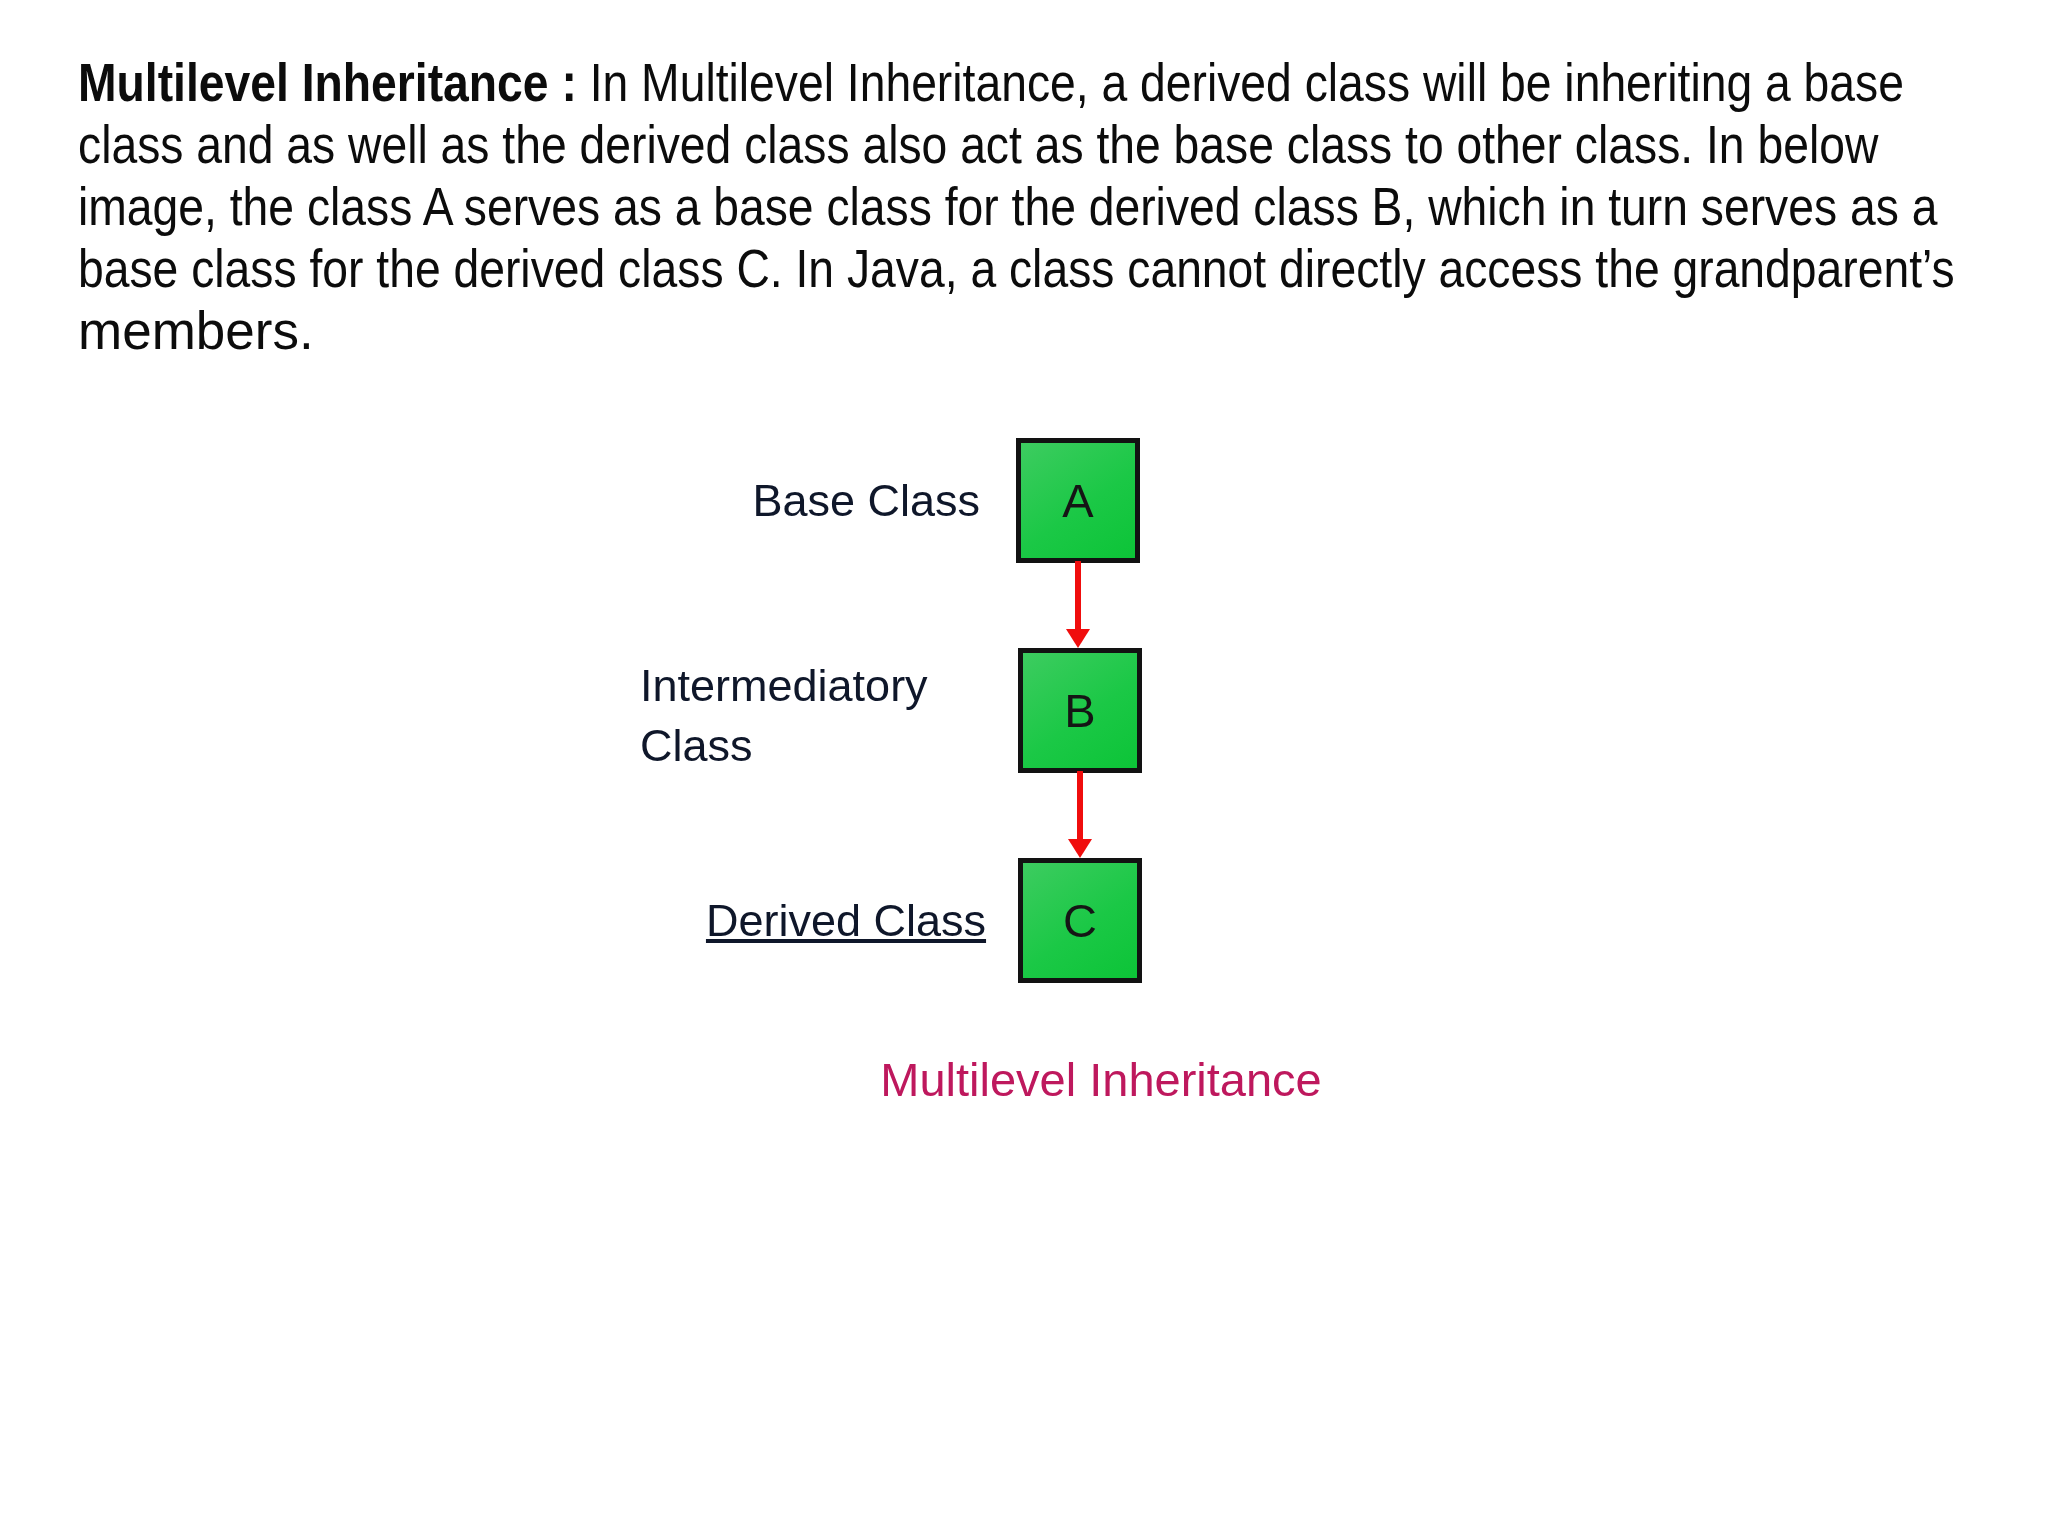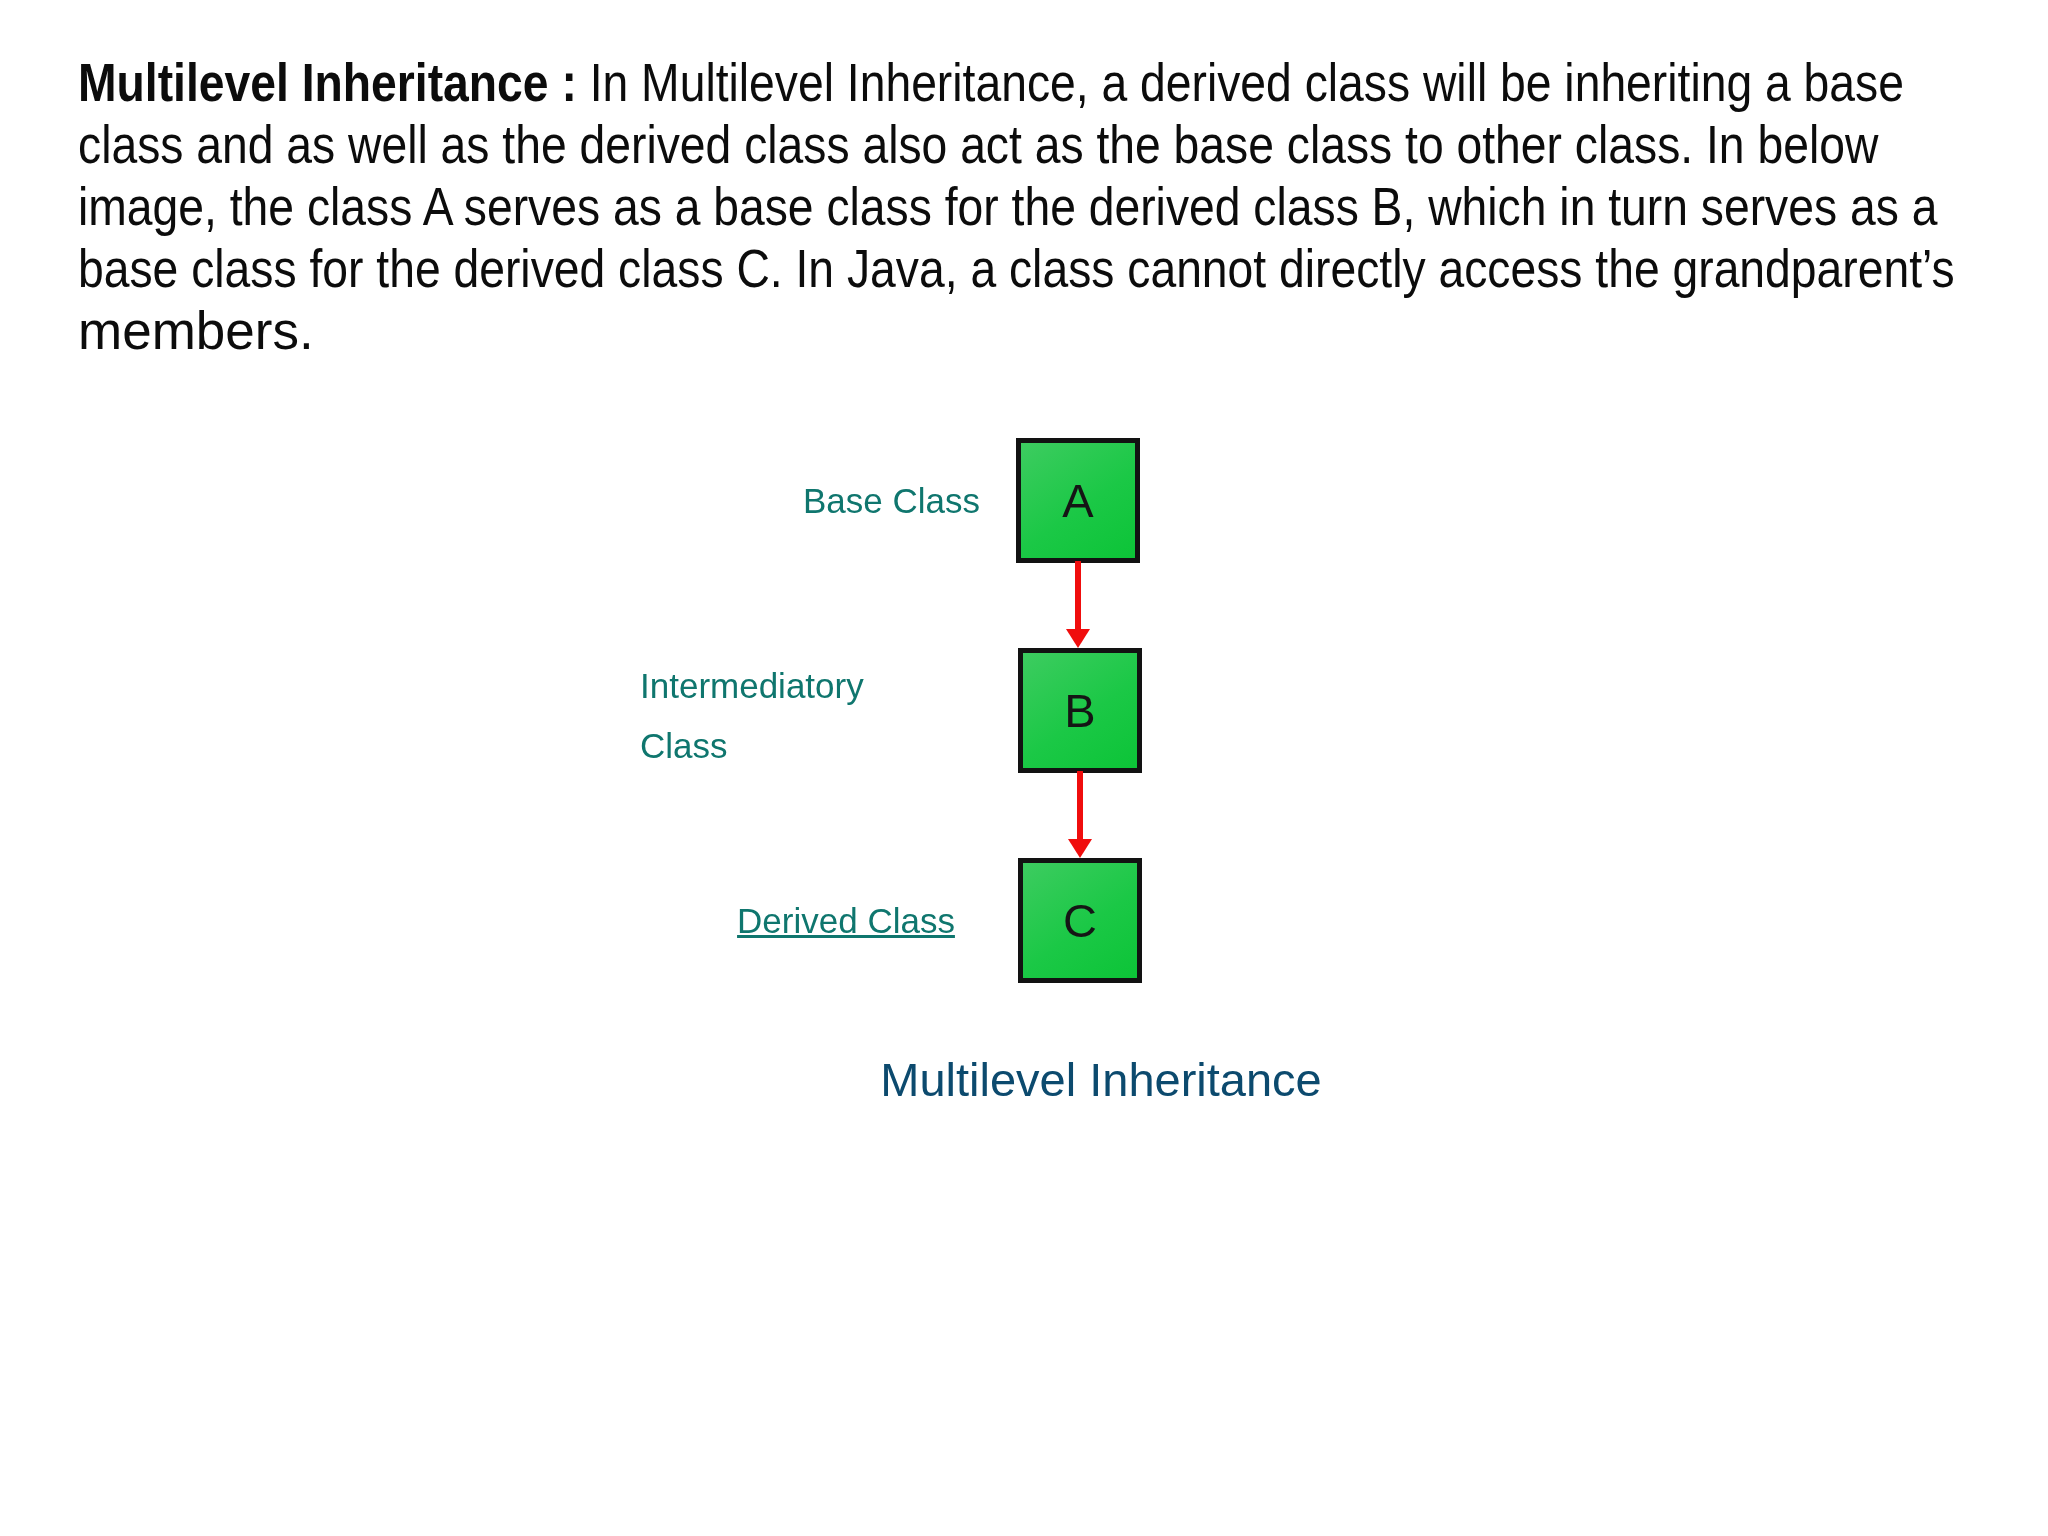--- a/index.html
+++ b/index.html
@@ -53,34 +53,34 @@
     width: 0; height: 0;
     border-left: 12px solid transparent;
     border-right: 12px solid transparent;
     border-top: 19px solid #f00d0d;
   }
   .arrow-head-1 { left: 1066px; top: 629px; }
   .arrow-head-2 { left: 1068px; top: 839px; }
 
   .red-label {
     position: absolute;
-    color: #0f766e;
-    font-size: 35px;
+    color: #0f172a;
+    font-size: 45px;
     line-height: 60px;
     white-space: pre-line;
   }
   .label-base { left: 640px; width: 340px; top: 471px; text-align: right; }
   .label-intermediatory { left: 640px; width: 416px; top: 656px; text-align: left; }
   .label-derived { left: 646px; width: 400px; top: 891px; text-align: center; text-decoration: underline; }
 
   .caption {
     position: absolute;
     left: 801px; width: 600px; top: 1050px;
     text-align: center;
-    color: #0c4a6e;
+    color: #be185d;
     font-size: 47px;
     line-height: 60px;
   }
 </style>
 </head>
 <body>
 
 <div class="para">
   <div class="para-line" style="transform: scaleX(0.873023);">
     <span class="para-lead">Multilevel Inheritance :</span><span> In Multilevel Inheritance, a derived class will be inheriting a base</span>

